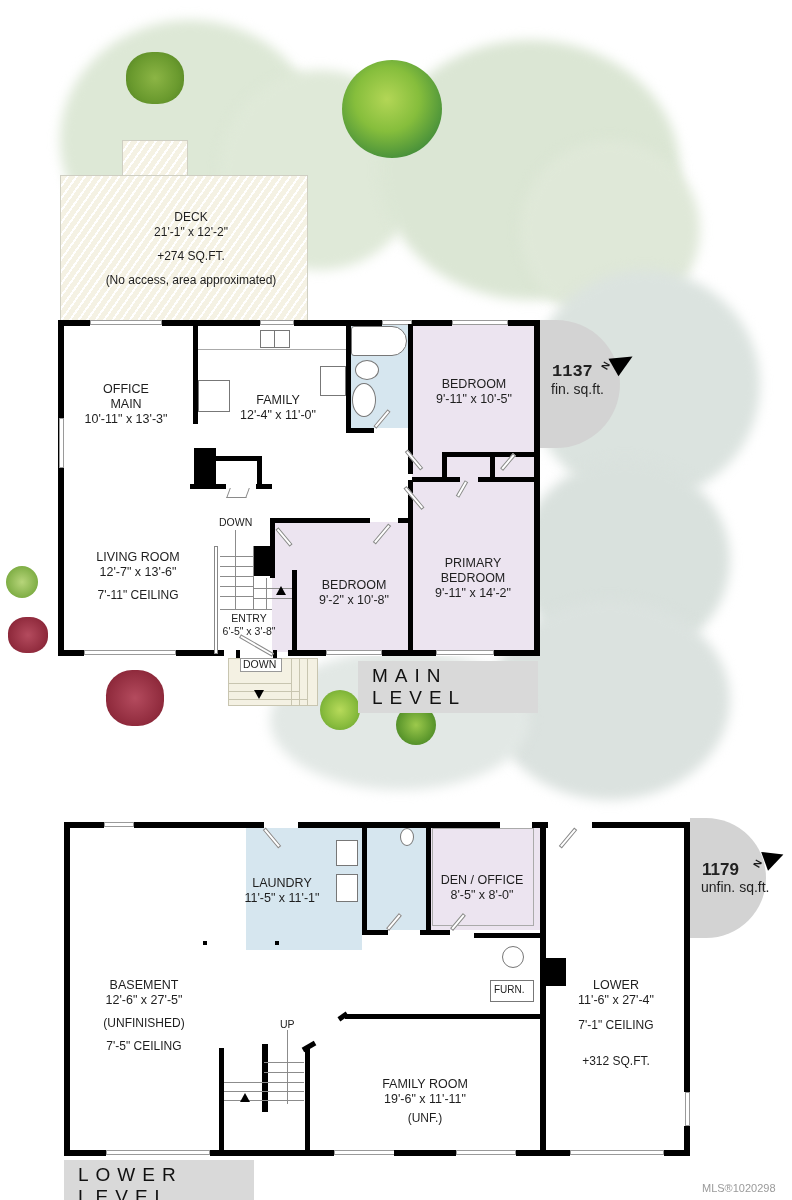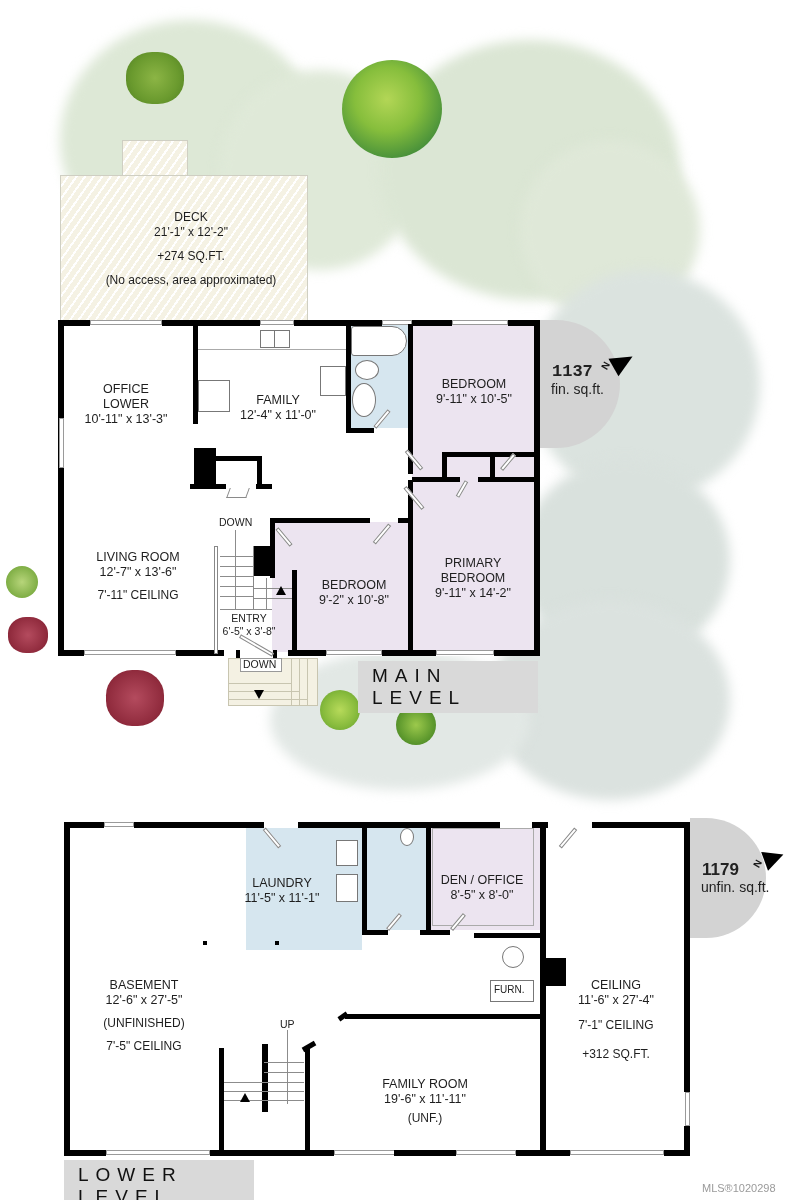--- a/index.html
+++ b/index.html
@@ -124,21 +124,21 @@
   <div class="abs" style="left:274px;top:330px;width:1px;height:18px;background:#777;"></div>
   <div class="fixture" style="left:320px;top:366px;width:26px;height:30px;"></div>
   <div class="fixture" style="left:198px;top:380px;width:32px;height:32px;"></div>
 
   <div class="fixture" style="left:351px;top:326px;width:56px;height:30px;border-radius:4px 20px 20px 4px;"></div>
   <div class="fixture" style="left:355px;top:360px;width:24px;height:20px;border-radius:50%;"></div>
   <div class="fixture" style="left:352px;top:383px;width:24px;height:34px;border-radius:50%;"></div>
 
   <div class="room-label" style="left:126px;top:382px;">
     <span class="name">OFFICE</span>
-    <span class="name">LOWER</span>
+    <span class="name">MAIN</span>
     <span class="dim">10'-11" x 13'-3"</span>
   </div>
   <div class="room-label" style="left:278px;top:393px;">
     <span class="name">FAMILY</span>
     <span class="dim">12'-4" x 11'-0"</span>
   </div>
   <div class="room-label" style="left:474px;top:377px;">
     <span class="name">BEDROOM</span>
     <span class="dim">9'-11" x 10'-5"</span>
   </div>
@@ -285,24 +285,24 @@
 
   <div class="room-label" style="left:282px;top:876px;">
     <span class="name">LAUNDRY</span>
     <span class="dim">11'-5" x 11'-1"</span>
   </div>
   <div class="room-label" style="left:482px;top:873px;">
     <span class="name">DEN / OFFICE</span>
     <span class="dim">8'-5" x 8'-0"</span>
   </div>
   <div class="room-label" style="left:616px;top:978px;">
-    <span class="name">CEILING</span>
+    <span class="name">LOWER</span>
     <span class="dim">11'-6" x 27'-4"</span>
     <span class="note" style="margin-top:10px;">7'-1" CEILING</span>
-    <span class="note" style="margin-top:14px;">+312 SQ.FT.</span>
+    <span class="note" style="margin-top:21px;">+312 SQ.FT.</span>
   </div>
   <div class="room-label" style="left:144px;top:978px;">
     <span class="name">BASEMENT</span>
     <span class="dim">12'-6" x 27'-5"</span>
     <span class="note" style="margin-top:8px;">(UNFINISHED)</span>
     <span class="note" style="margin-top:8px;">7'-5" CEILING</span>
   </div>
   <div class="room-label" style="left:425px;top:1077px;">
     <span class="name">FAMILY ROOM</span>
     <span class="dim">19'-6" x 11'-11"</span>

